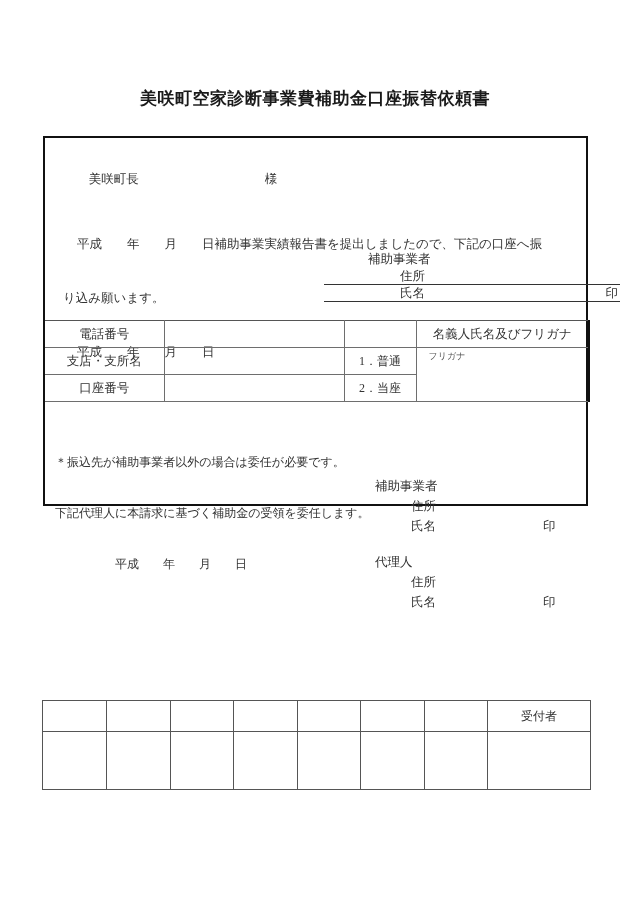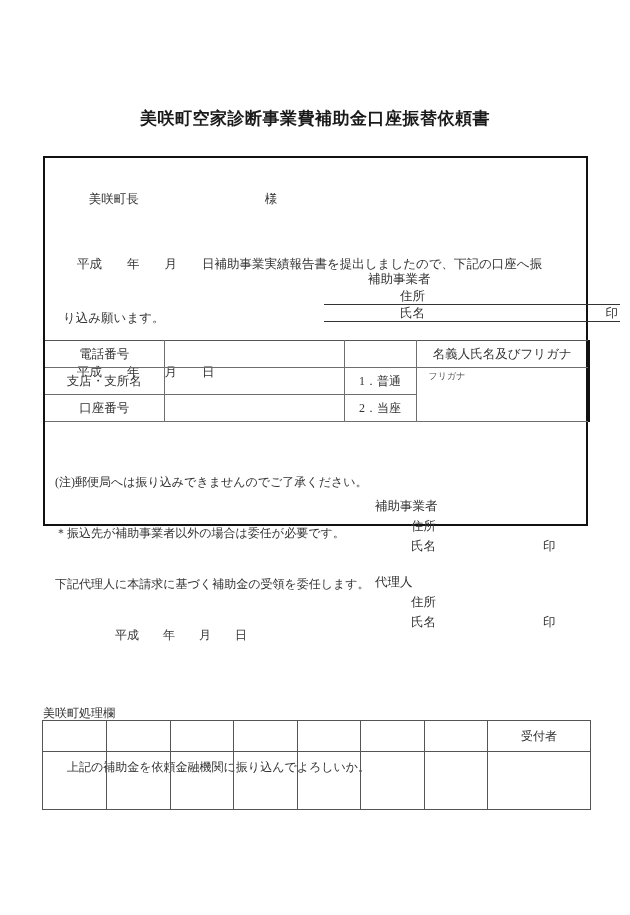--- a/index.html
+++ b/index.html
@@ -13,21 +13,20 @@
     position: relative;
     font-family: "Liberation Serif", "DejaVu Serif", serif;
     color: #333333;
     overflow: hidden;
   }
 
   .page {
     position: absolute;
     inset: 0;
     background: #ffffff;
-    margin-top: 20px;
   }
 
   
   .doc-title {
     position: absolute;
     top: 87px;
     left: 0;
     width: 630px;
     text-align: center;
     font-size: 17px;
@@ -254,21 +253,20 @@
         </tr>
         <tr>
           <td class="left-edge">口座番号</td>
           <td></td>
           <td class="type-cell">2．当座</td>
         </tr>
       </tbody>
     </table>
 
     <div class="notes">
-      <div>(注)郵便局へは振り込みできませんのでご了承ください。</div>
       <div>＊振込先が補助事業者以外の場合は委任が必要です。</div>
       <div>下記代理人に本請求に基づく補助金の受領を委任します。</div>
       <div class="date-line">平成　　年　　月　　日</div>
     </div>
 
     <div class="sig-lower">
       <div class="grp">
         <div class="hdr">補助事業者</div>
         <div class="row">
           <span>住所</span>
@@ -285,24 +283,20 @@
         </div>
         <div class="row">
           <span>氏名</span>
           <span class="seal">印</span>
         </div>
       </div>
     </div>
 
   </div>
 
-  <div class="proc-heading">
-    <div>美咲町処理欄</div>
-    <div class="sub">上記の補助金を依頼金融機関に振り込んでよろしいか。</div>
-  </div>
 
   <table class="proc-table">
     <colgroup>
       <col style="width:64px">
       <col style="width:64px">
       <col style="width:63px">
       <col style="width:64px">
       <col style="width:63px">
       <col style="width:64px">
       <col style="width:63px">

